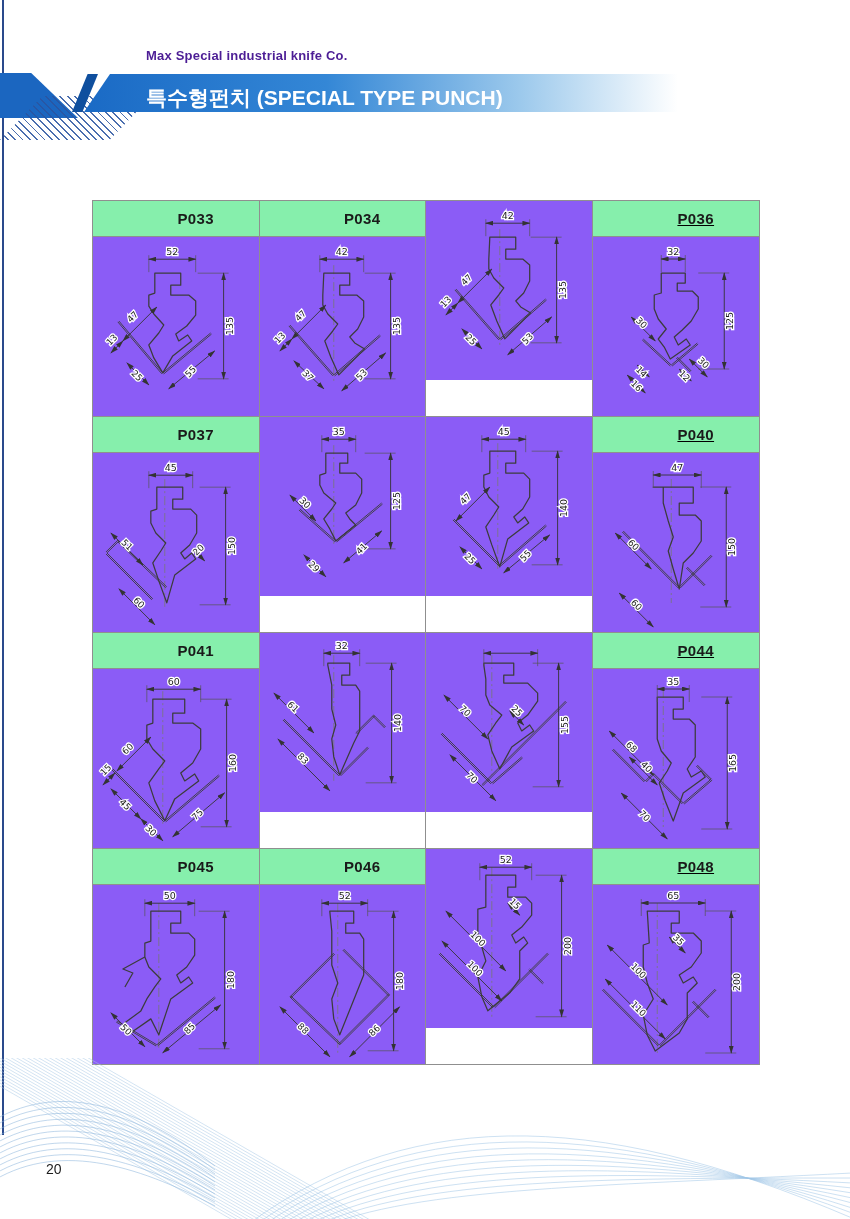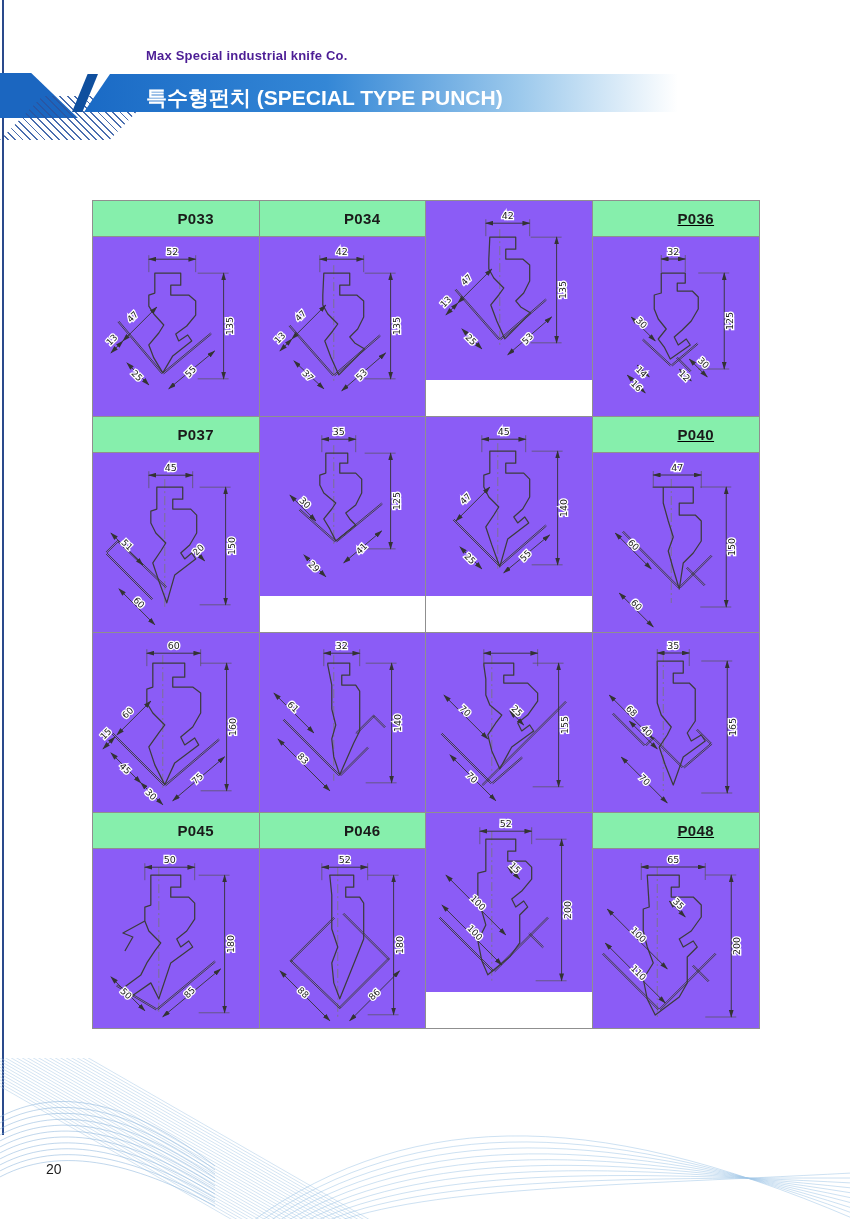--- a/index.html
+++ b/index.html
@@ -284,20 +284,23 @@
             <line x1="133" y1="34" x2="133" y2="154" stroke="#333" stroke-width="0.9" marker-start="url(#arw)" marker-end="url(#arw)"></line>
             <text x="142" y="94" text-anchor="middle" font-size="9.5" fill="#1d1d1d" stroke="#fff" stroke-width="2.6" paint-order="stroke" font-family="&quot;DejaVu Sans&quot;,sans-serif" transform="rotate(-90 142 94)">150</text>
             <line x1="22" y1="80" x2="58" y2="116" stroke="#333" stroke-width="0.9" marker-start="url(#arw)" marker-end="url(#arw)"></line>
             <text x="38" y="94" text-anchor="middle" font-size="9" fill="#1d1d1d" stroke="#fff" stroke-width="2.6" paint-order="stroke" font-family="&quot;DejaVu Sans&quot;,sans-serif" transform="rotate(45 38 94)">60</text>
             <line x1="26" y1="140" x2="60" y2="174" stroke="#333" stroke-width="0.9" marker-start="url(#arw)" marker-end="url(#arw)"></line>
             <text x="41" y="154" text-anchor="middle" font-size="9" fill="#1d1d1d" stroke="#fff" stroke-width="2.6" paint-order="stroke" font-family="&quot;DejaVu Sans&quot;,sans-serif" transform="rotate(45 41 154)">60</text>
           </svg>
         </div>
     </div>
     <div class="cell">
+      <div class="cell-head">
+          <span>P041</span>
+        </div>
       <div class="cell-draw">
           <svg class="pd" viewBox="0 0 166 179">
             <line x1="70" y1="22" x2="70" y2="158" stroke="#777" stroke-width="0.8" stroke-dasharray="9 3 2 3"></line>
             <line x1="20" y1="100" x2="72" y2="152" stroke="#3c3c3c" stroke-width="0.9"></line>
             <line x1="19.010050506338835" y1="100.98994949366117" x2="71.01005050633883" y2="152.98994949366116" stroke="#3c3c3c" stroke-width="0.9"></line>
             <line x1="72" y1="152" x2="126" y2="106" stroke="#3c3c3c" stroke-width="0.9"></line>
             <line x1="72.9078530378397" y1="153.0657405226814" x2="126.9078530378397" y2="107.0657405226814" stroke="#3c3c3c" stroke-width="0.9"></line>
             <path d="M60,30h32v14h-12v10h20l8,6v20l-8,14-12,10 4,8 10,-7 4,7-24,18-10,22-10,-20-6,-18 10,-14 6,-8-12,-12-6,-10v-14l6,-2z" fill="none" stroke="#3c3c3c" stroke-width="1.25" stroke-linejoin="round"></path>
             <line x1="54" y1="16" x2="54" y2="33" stroke="#555" stroke-width="0.7"></line>
             <line x1="108" y1="16" x2="108" y2="33" stroke="#555" stroke-width="0.7"></line>
@@ -369,20 +372,23 @@
             <line x1="18" y1="62" x2="62" y2="106" stroke="#333" stroke-width="0.9" marker-start="url(#arw)" marker-end="url(#arw)"></line>
             <text x="37" y="80" text-anchor="middle" font-size="9" fill="#1d1d1d" stroke="#fff" stroke-width="2.6" paint-order="stroke" font-family="&quot;DejaVu Sans&quot;,sans-serif" transform="rotate(45 37 80)">70</text>
             <line x1="84" y1="78" x2="98" y2="92" stroke="#333" stroke-width="0.9" marker-start="url(#arw)" marker-end="url(#arw)"></line>
             <text x="89" y="80" text-anchor="middle" font-size="9" fill="#1d1d1d" stroke="#fff" stroke-width="2.6" paint-order="stroke" font-family="&quot;DejaVu Sans&quot;,sans-serif" transform="rotate(45 89 80)">25</text>
             <line x1="24" y1="122" x2="70" y2="168" stroke="#333" stroke-width="0.9" marker-start="url(#arw)" marker-end="url(#arw)"></line>
             <text x="44" y="147" text-anchor="middle" font-size="9" fill="#1d1d1d" stroke="#fff" stroke-width="2.6" paint-order="stroke" font-family="&quot;DejaVu Sans&quot;,sans-serif" transform="rotate(45 44 147)">70</text>
           </svg>
         </div>
     </div>
     <div class="cell">
+      <div class="cell-head">
+          <span>P044</span>
+        </div>
       <div class="cell-draw">
           <svg class="pd" viewBox="0 0 166 179">
             <line x1="70" y1="20" x2="70" y2="158" stroke="#777" stroke-width="0.8" stroke-dasharray="9 3 2 3"></line>
             <line x1="20" y1="80" x2="52" y2="112" stroke="#3c3c3c" stroke-width="0.9"></line>
             <line x1="19.010050506338835" y1="80.98994949366117" x2="51.010050506338835" y2="112.98994949366117" stroke="#3c3c3c" stroke-width="0.9"></line>
             <line x1="52" y1="112" x2="60" y2="104" stroke="#3c3c3c" stroke-width="0.9"></line>
             <line x1="52.989949493661165" y1="112.98994949366117" x2="60.989949493661165" y2="104.98994949366117" stroke="#3c3c3c" stroke-width="0.9"></line>
             <line x1="60" y1="104" x2="90" y2="134" stroke="#3c3c3c" stroke-width="0.9"></line>
             <line x1="59.010050506338835" y1="104.98994949366117" x2="89.01005050633883" y2="134.98994949366116" stroke="#3c3c3c" stroke-width="0.9"></line>
             <line x1="90" y1="134" x2="118" y2="110" stroke="#3c3c3c" stroke-width="0.9"></line>

